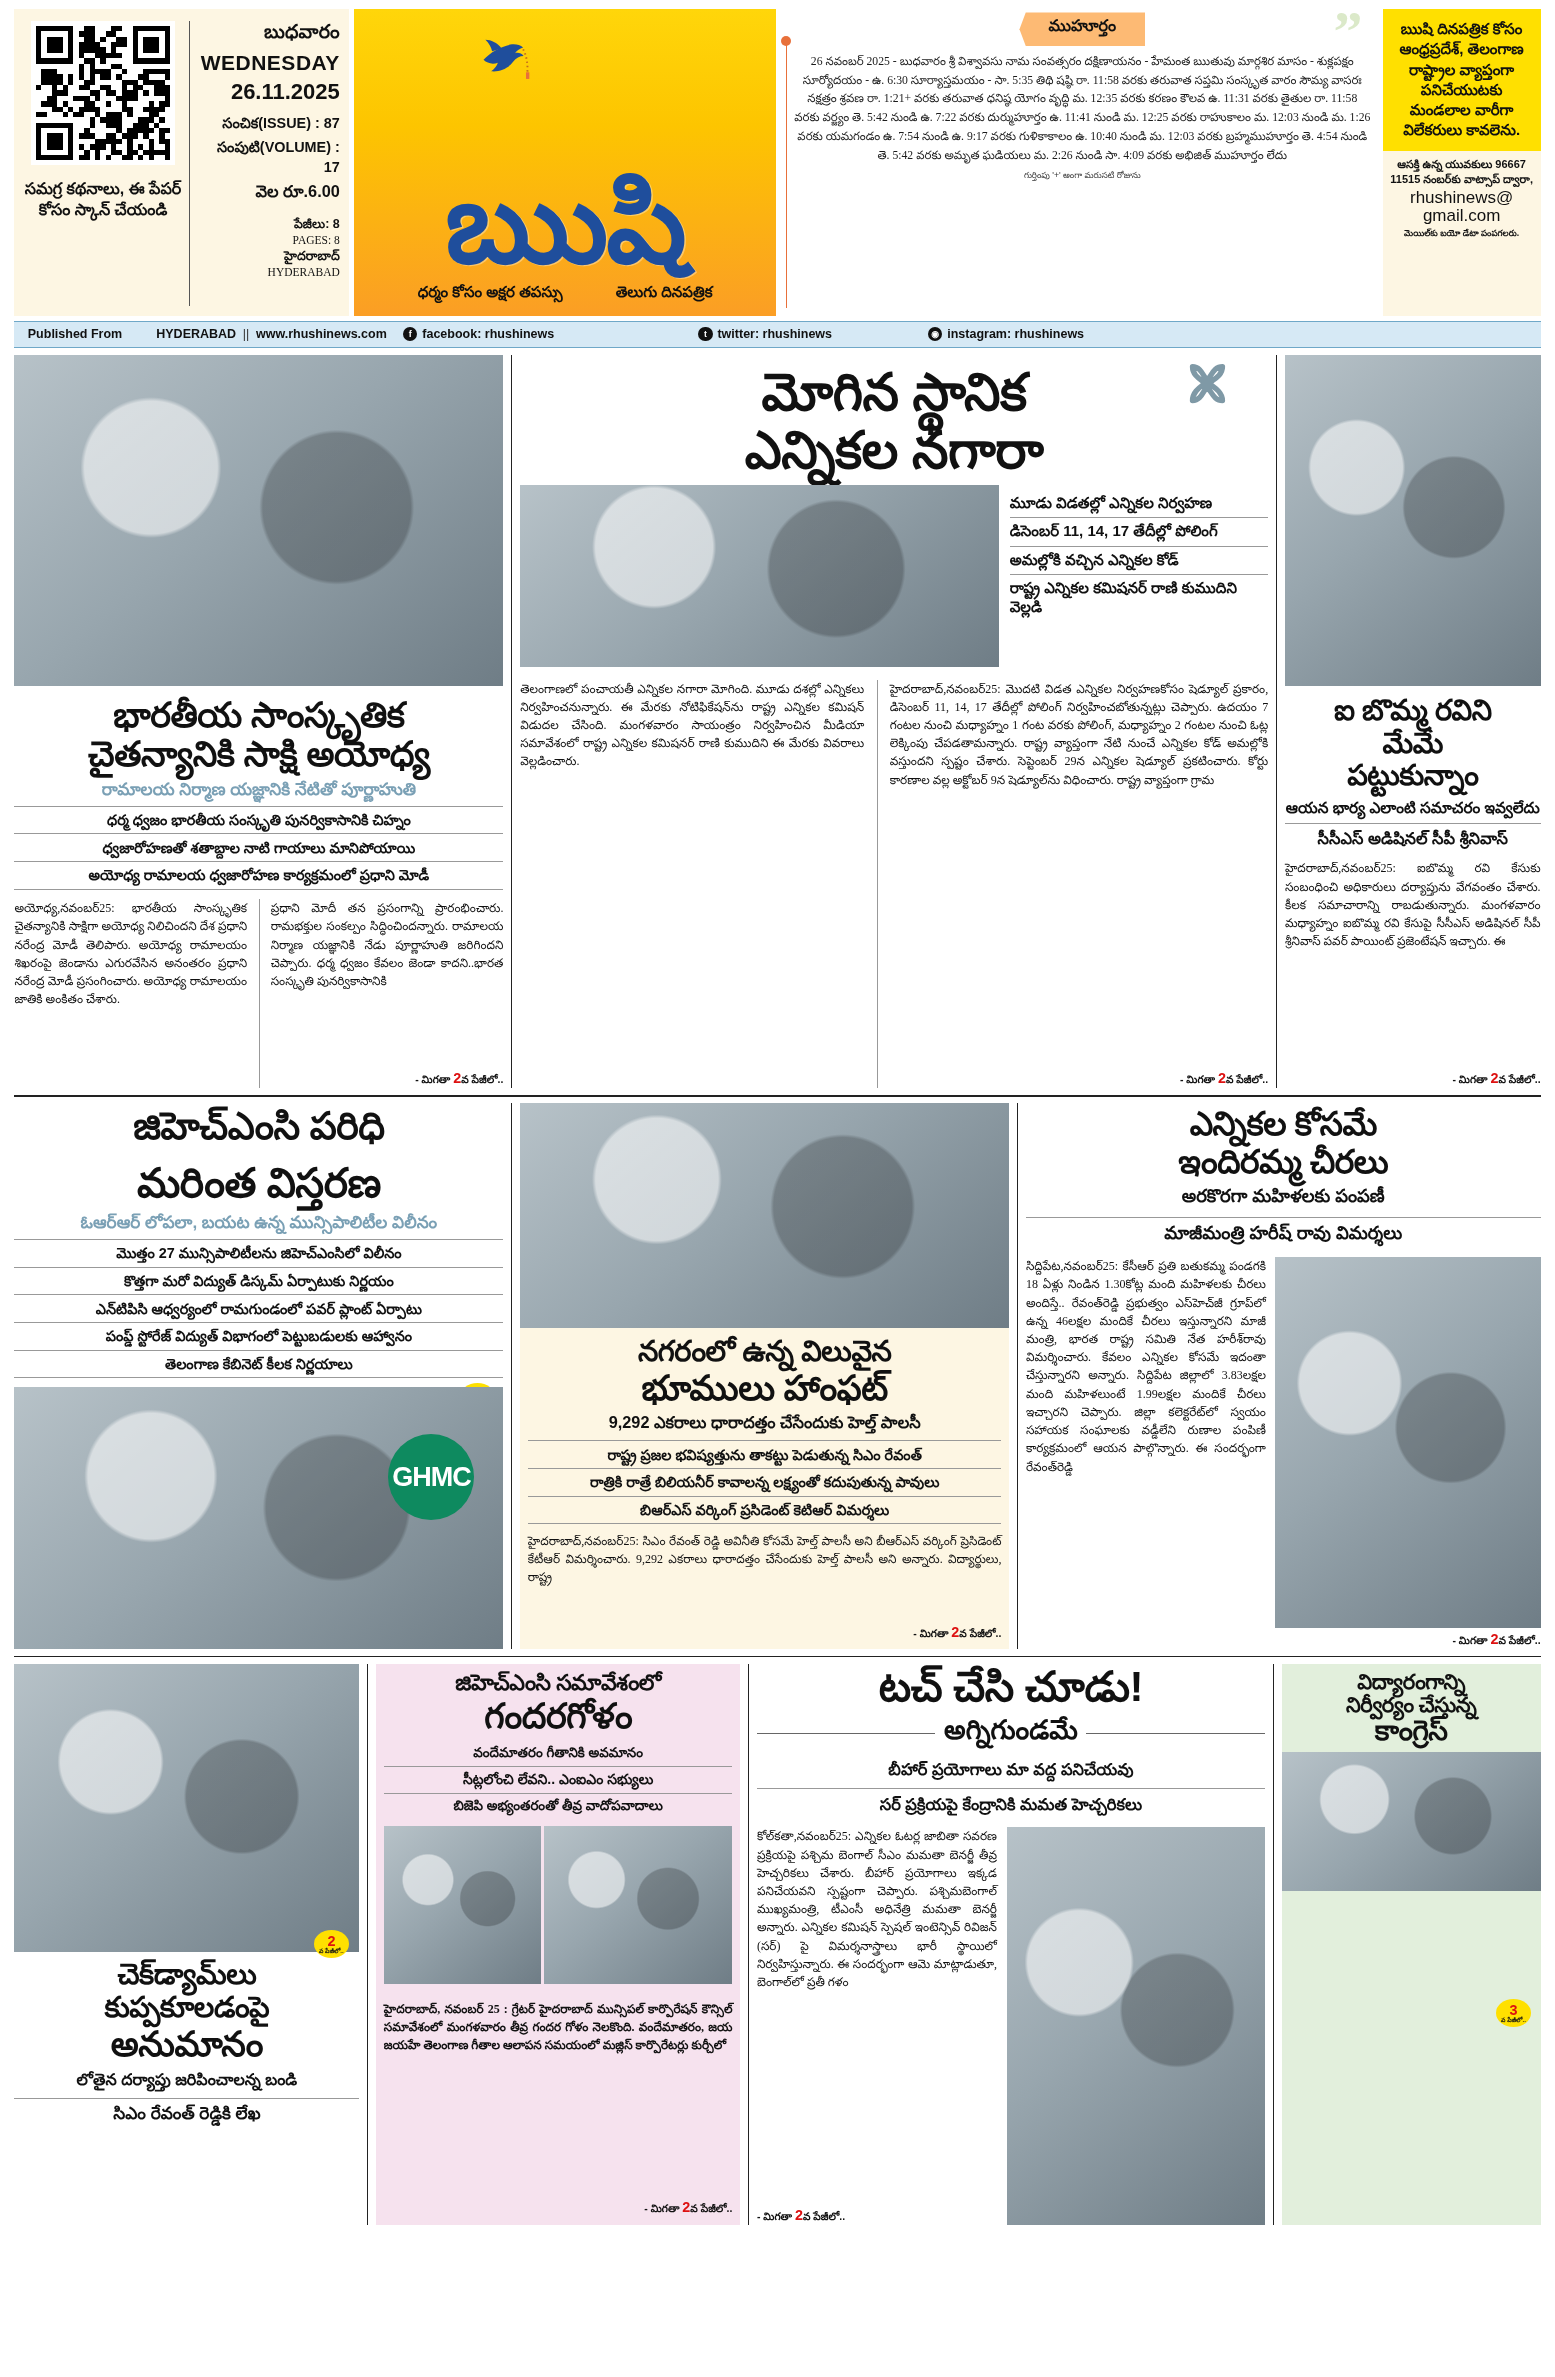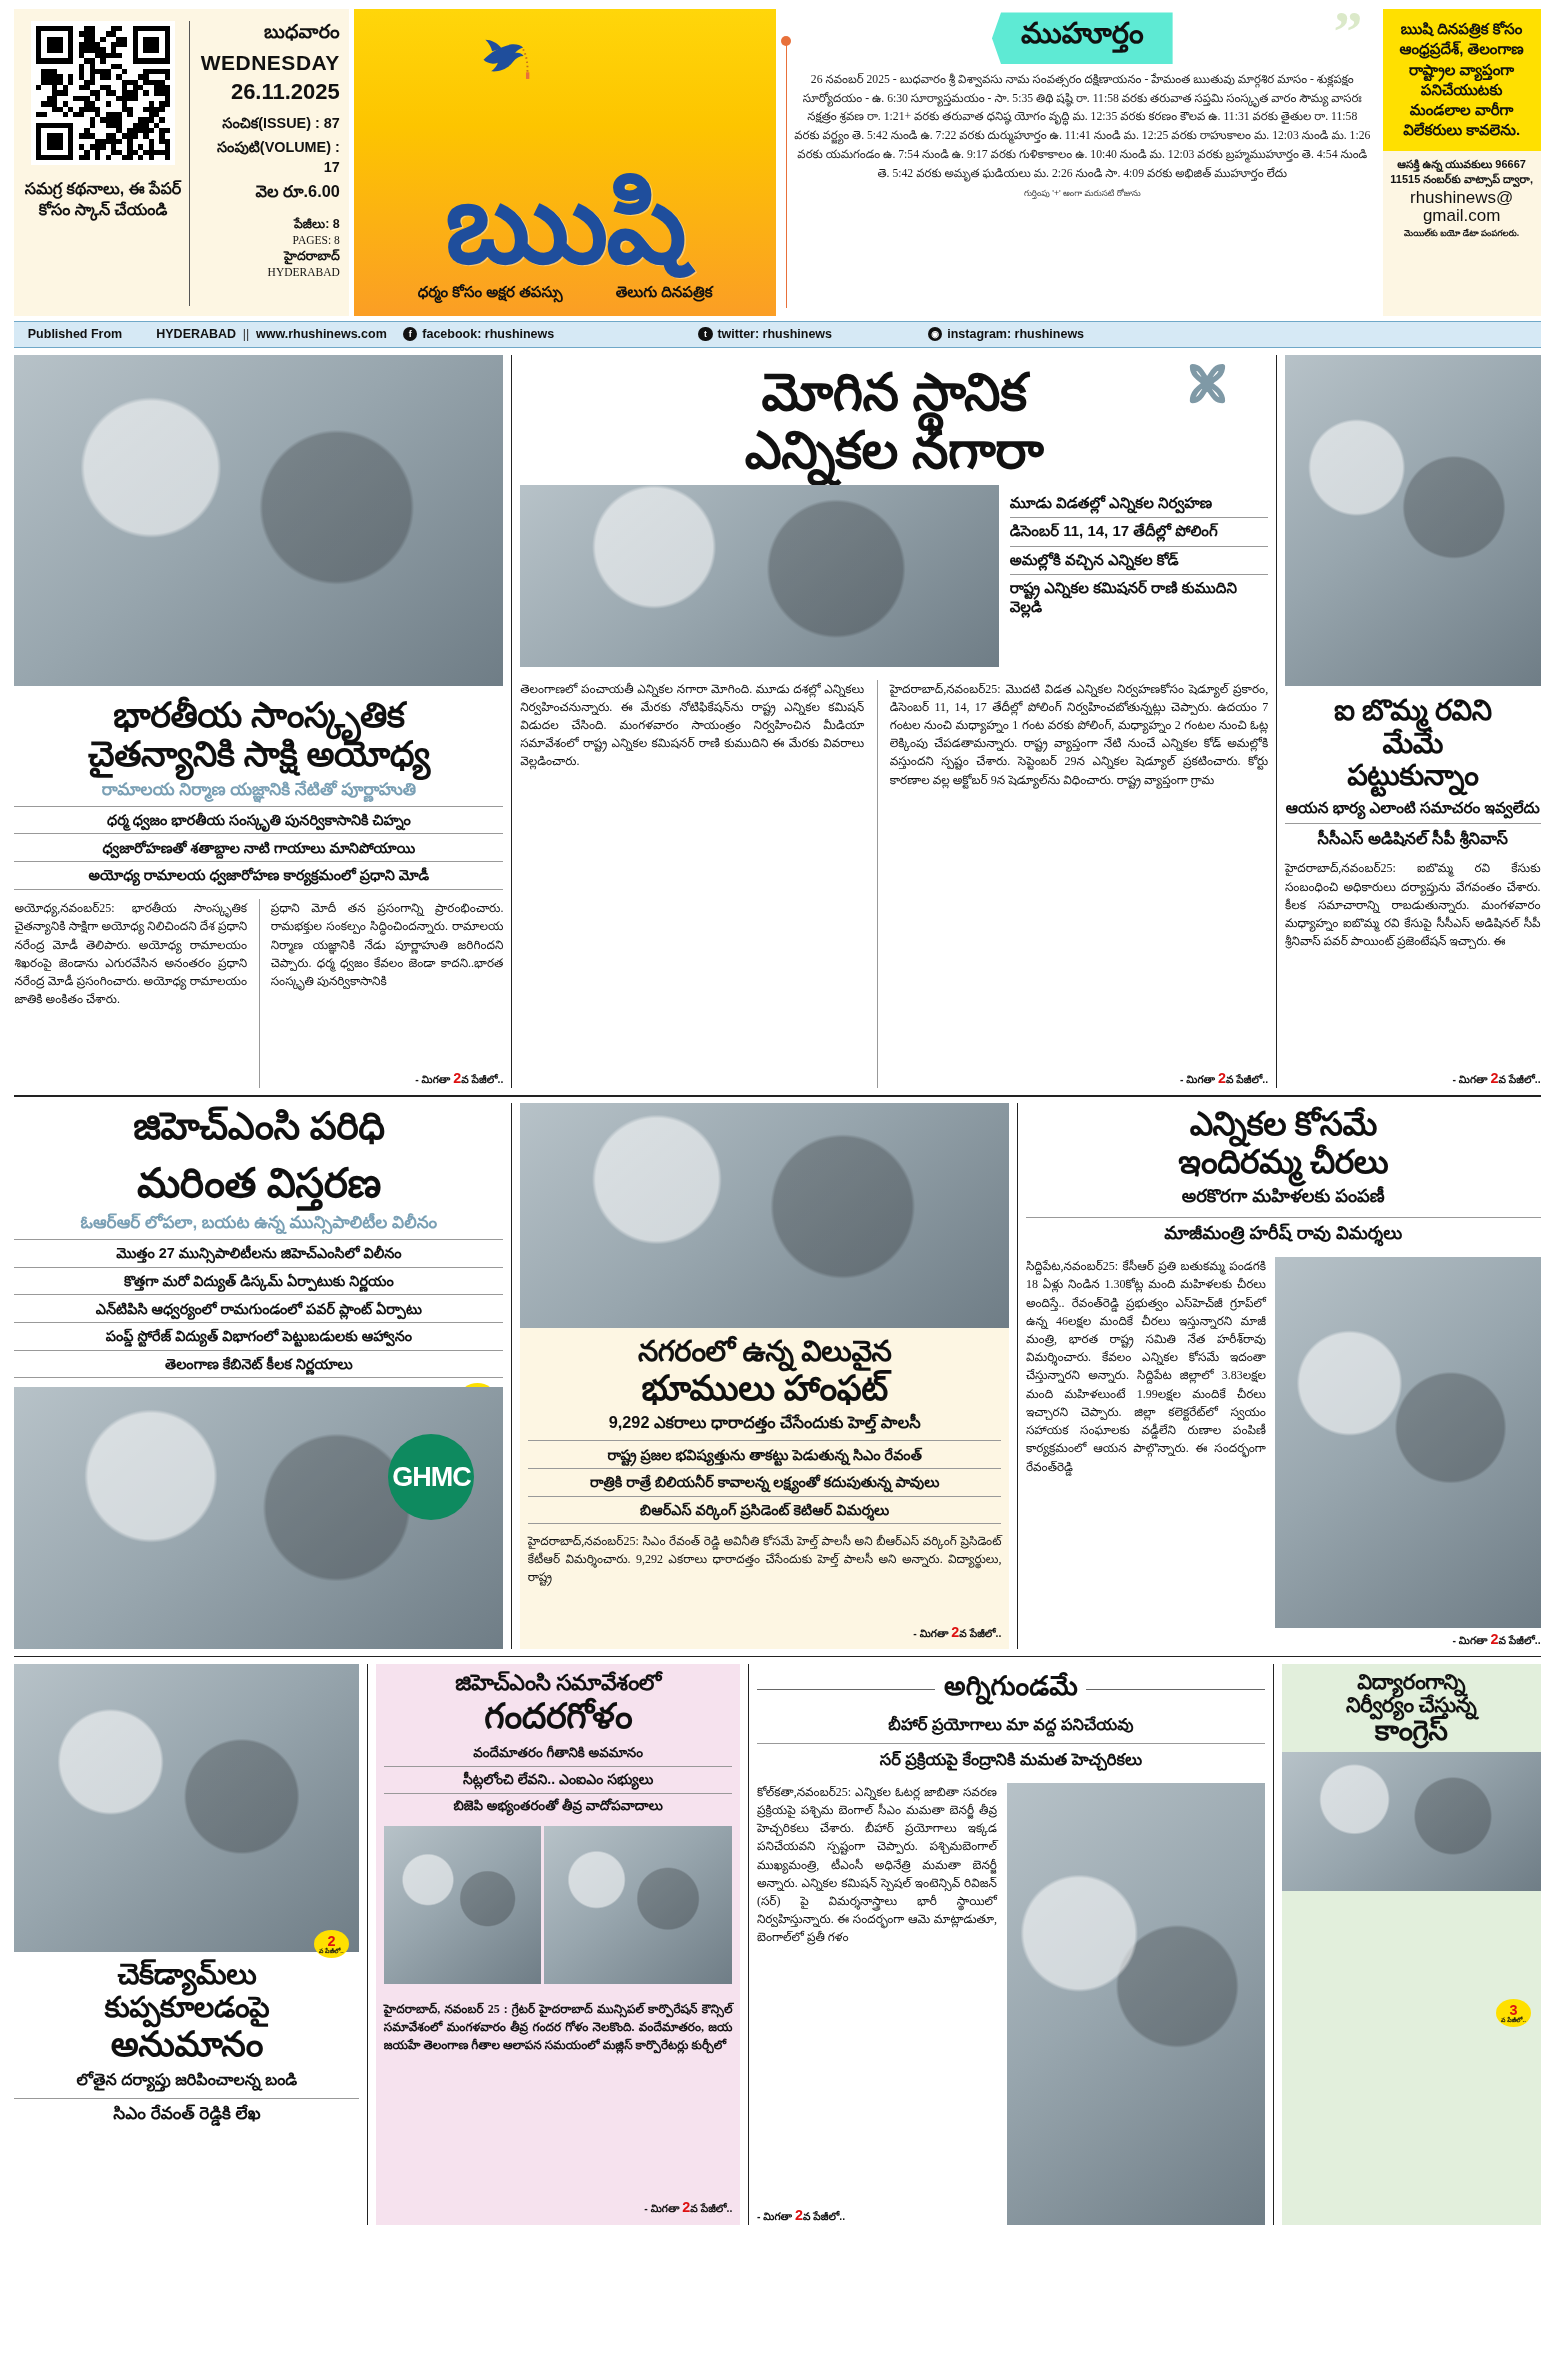--- a/index.html
+++ b/index.html
@@ -38,21 +38,21 @@
   .mh-logo { width: 422px; background: linear-gradient(180deg,#ffd60a 0%,#fdc500 38%,#fb9e25 100%); position: relative; display: flex; flex-direction: column; align-items: center; justify-content: flex-end; padding-bottom: 12.5px; }
   .logo-word { font-size: 113px; font-weight: 800; color: #1f4e9c; line-height: .92; letter-spacing: -1.9px; text-shadow: 1.4px 1.4px 0 rgba(255,255,255,.35); margin-top: 58px; }
   .dove { position: absolute; top: 19px; left: 50%; transform: translateX(-91px); }
   .logo-taglines { display: flex; gap: 53px; margin-top: 6.7px; }
   .logo-taglines span { font-size: 15px; font-weight: 700; color: #111; }
 
   .mh-muhurt { flex: 1; position: relative; padding: 3.8px 6.7px 0 12.5px; }
   .muh-rail { position: absolute; left: 4.8px; top: 32px; bottom: 7.7px; width: 1.4px; background: #e8703a; }
   .muh-rail::before { content:""; position:absolute; left:-4.3px; top:-4.3px; width:10px;height:10px;border-radius:50%;background:#e8703a; }
   .muh-banner-wrap { display: flex; align-items: center; justify-content: center; position: relative; }
-  .muh-banner { background: #5eead4; padding: 4.8px 29px 6.7px 29px; font-size: 29px; font-weight: 800; color: #111;
+  .muh-banner { background: #fdba74; padding: 4.8px 29px 6.7px 29px; font-size: 16px; font-weight: 800; color: #111;
     clip-path: polygon(5% 0, 100% 0, 100% 100%, 5% 100%, 0 50%); }
   .muh-quote { position: absolute; right: 8.6px; top: 2.9px; font-size: 58px; color: #dbe9c9; line-height: .6; font-family: "Liberation Serif", serif; font-weight: 700; }
   .muh-body { margin-top: 6.7px; text-align: center; font-size: 11.7px; line-height: 1.62; color: #1b1b1b; font-family: "Liberation Serif", serif; }
   .muh-foot { text-align: center; font-size: 8.6px; color: #333; margin-top: 3.8px; }
 
   .mh-ad { width: 158px; display: flex; flex-direction: column; background: #fdf6e3; }
   .ad-yellow { background: #ffe000; padding: 10.5px 6.7px; text-align: center; font-size: 15px; font-weight: 800; line-height: 1.35; color: #111; }
   .ad-cream { padding: 5.8px 4.8px 6.7px; text-align: center; font-size: 11px; font-weight: 700; line-height: 1.35; }
   .ad-mail { font-size: 17px; font-weight: 500; font-family: "Liberation Sans", sans-serif; line-height: 1.05; margin: 2.9px 0; }
   .ad-note { font-size: 8.6px; font-weight: 700; }
@@ -966,20 +966,21 @@
         <div class="ph" style="flex:1; height:158px;"></div>
         <div class="ph" style="flex:1.2; height:158px;"></div>
       </div>
       <div class="bodytext" style="margin-top:16px;font-weight:bold;">హైదరాబాద్, నవంబర్ 25 : గ్రేటర్ హైదరాబాద్ మున్సిపల్ కార్పొరేషన్ కౌన్సిల్ సమావేశంలో మంగళవారం తీవ్ర గందర గోళం నెలకొంది. వందేమాతరం, జయ జయహే తెలంగాణ గీతాల ఆలాపన సమయంలో మజ్లిస్ కార్పొరేటర్లు కుర్చీలో</div>
       <div class="contd" style="margin-top:auto;">- మిగతా <b>2</b>వ పేజీలో..</div>
     </div>
 
     <div class="vrule"></div>
 
     <div style="width:508px; display:flex; flex-direction:column;">
+      <div class="hl" style="font-size:42px; margin-top:1.9px;">టచ్ చేసి చూడు!</div>
       <div style="display:flex; align-items:center; gap:8.6px; margin-top:6.7px;">
         <div style="flex:1; height:1px; background:#666;"></div>
         <div style="font-size:27px; font-weight:600;">అగ్నిగుండమే</div>
         <div style="flex:1; height:1px; background:#666;"></div>
       </div>
       <div style="text-align:center; font-size:16.3px; font-weight:800; margin-top:7.7px; padding-bottom:4.8px; border-bottom:1px solid #999;">బీహార్ ప్రయోగాలు మా వద్ద పనిచేయవు</div>
       <div style="text-align:center; font-size:16.3px; font-weight:800; margin-top:5.8px;">సర్ ప్రక్రియపై కేంద్రానికి మమత హెచ్చరికలు</div>
       <div style="display:flex; gap:10.5px; margin-top:9.6px; flex:1;">
         <div style="width:240px; display:flex; flex-direction:column;">
           <div class="bodytext">కోల్‌కతా,నవంబర్25: ఎన్నికల ఓటర్ల జాబితా సవరణ ప్రక్రియపై పశ్చిమ బెంగాల్ సీఎం మమతా బెనర్జీ తీవ్ర హెచ్చరికలు చేశారు. బీహార్ ప్రయోగాలు ఇక్కడ పనిచేయవని స్పష్టంగా చెప్పారు. పశ్చిమబెంగాల్ ముఖ్యమంత్రి, టీఎంసీ అధినేత్రి మమతా బెనర్జీ అన్నారు. ఎన్నికల కమిషన్ స్పెషల్ ఇంటెన్సివ్ రివిజన్ (సర్) పై విమర్శనాస్త్రాలు భారీ స్థాయిలో నిర్వహిస్తున్నారు. ఈ సందర్భంగా ఆమె మాట్లాడుతూ, బెంగాల్‌లో ప్రతీ గళం</div>

